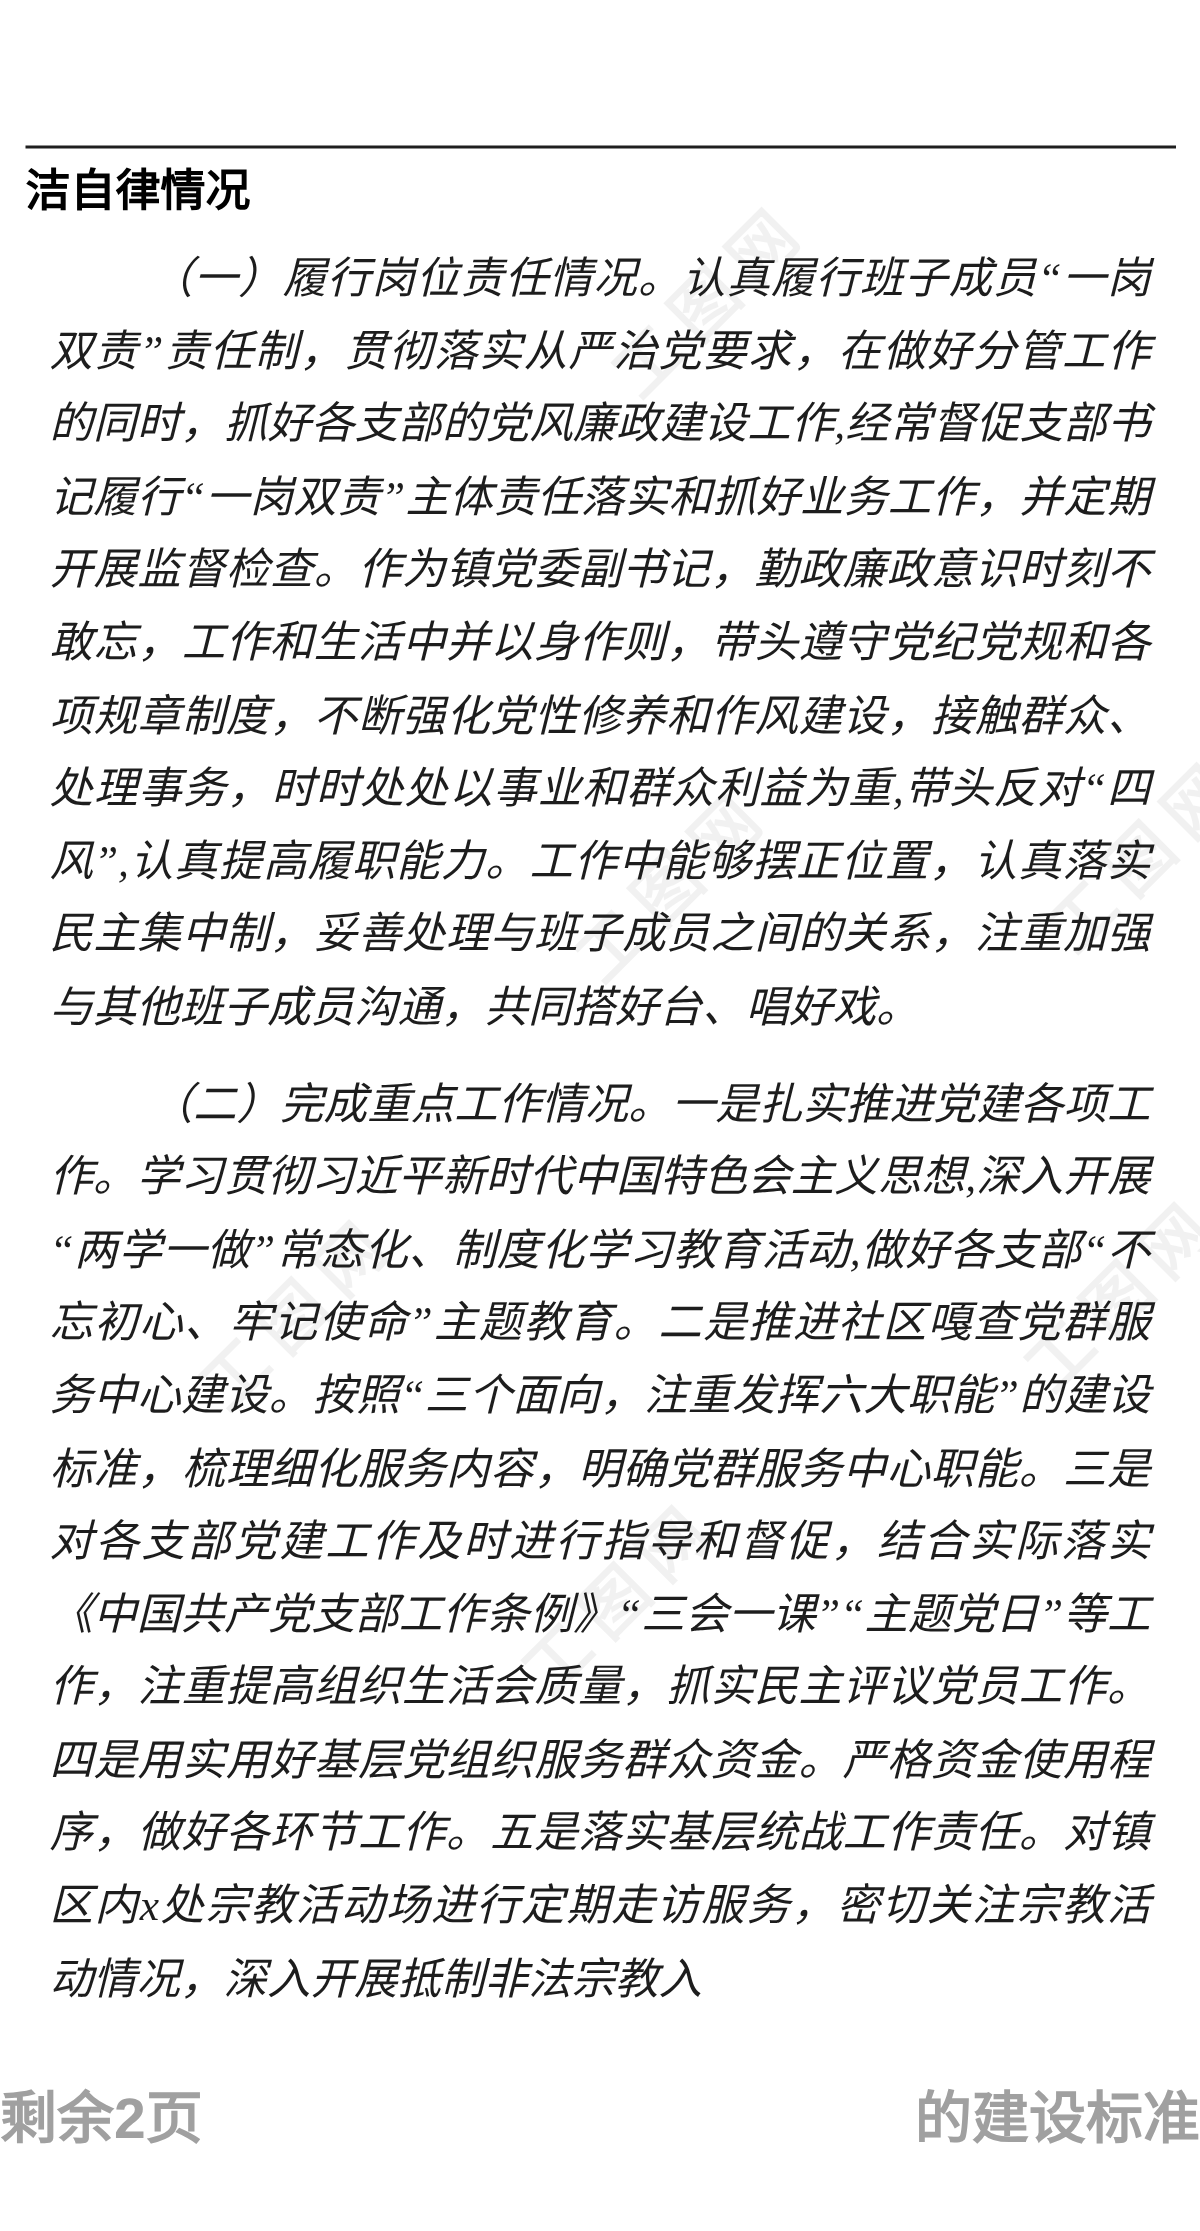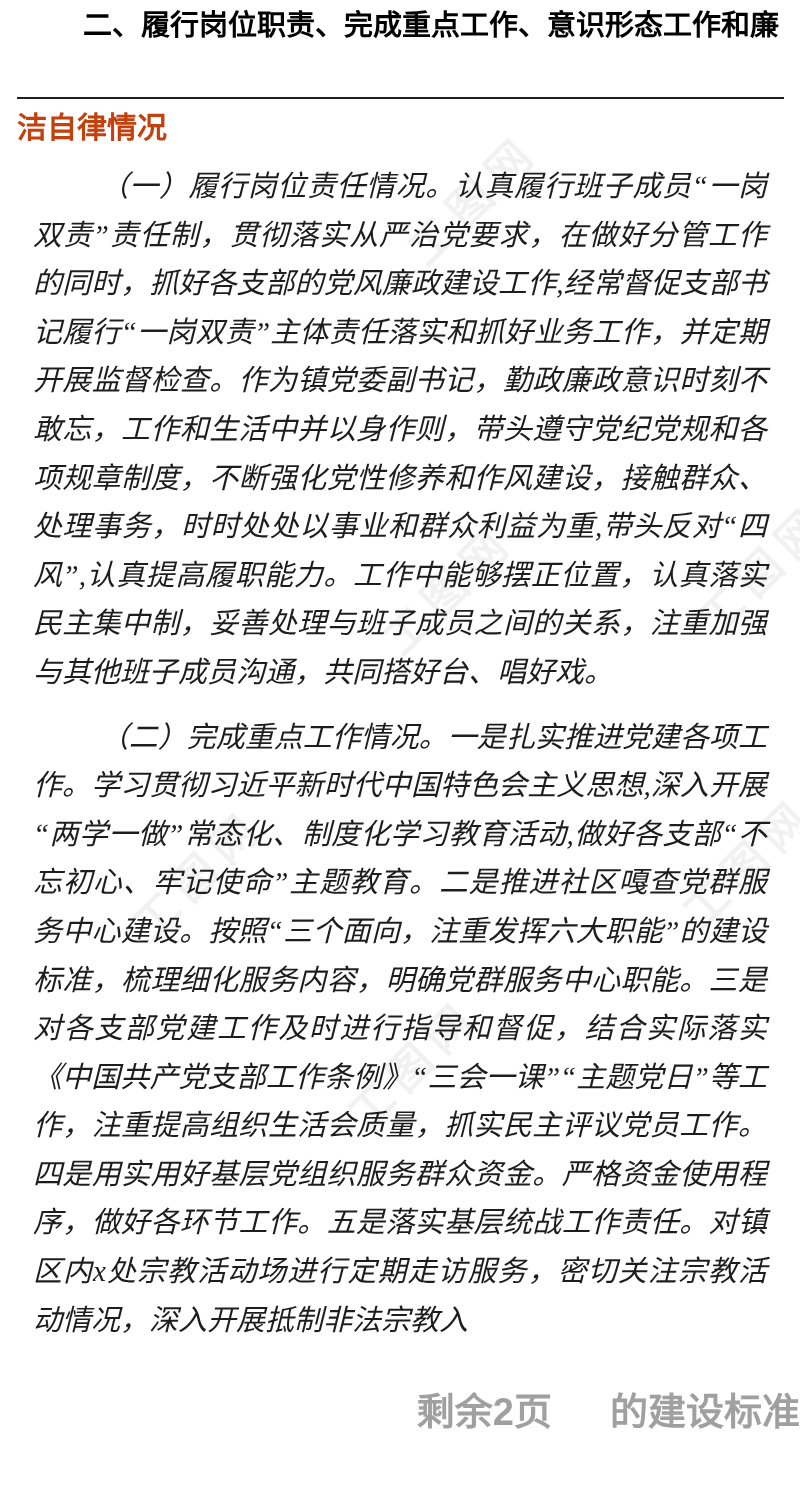--- a/index.html
+++ b/index.html
@@ -50,21 +50,21 @@
     background: #1f1f1f;
   }
   .title-line2 {
     position: absolute;
     top: 108px;
     left: 17px;
     font-family: "Liberation Sans", "DejaVu Sans", sans-serif;
     font-weight: bold;
     font-size: 30px;
     line-height: 40px;
-    color: #c2410c;
+    color: #000000;
     white-space: nowrap;
   }
   
   .body-text {
     position: absolute;
     top: 146px;
     left: 17px;
     width: 766px;
     font-size: 29px;
     line-height: 48.6px;
@@ -78,21 +78,21 @@
     text-indent: 2.3em;
     font-style: italic;
   }
   
   .preview-footer {
     position: absolute;
     top: 1381px;
     left: 0;
     width: 800px;
     display: flex;
-    justify-content: flex-end;
+    justify-content: space-between;
     align-items: baseline;
     gap: 58px;
     font-family: "Liberation Sans", "DejaVu Sans", sans-serif;
     font-weight: bold;
     font-size: 38px;
     color: #a0a0a0;
     white-space: nowrap;
   }
 </style>
 </head>
@@ -100,21 +100,20 @@
 
 <div class="page">
 
   <div class="watermark" style="left:390px; top:165px;">工图网</div>
   <div class="watermark" style="left:365px; top:555px;">工图网</div>
   <div class="watermark" style="left:680px; top:535px;">工图网</div>
   <div class="watermark" style="left:115px; top:840px;">工图网</div>
   <div class="watermark" style="left:665px; top:828px;">工图网</div>
   <div class="watermark" style="left:330px; top:1030px;">工图网</div>
 
-  <div class="title-line1">二、履行岗位职责、完成重点工作、意识形态工作和廉</div>
 
   <div class="page-break-rule"></div>
 
   <div class="title-line2">洁自律情况</div>
 
   <div class="body-text">
     <p>（一）履行岗位责任情况。认真履行班子成员“一岗双责”责任制，贯彻落实从严治党要求，在做好分管工作的同时，抓好各支部的党风廉政建设工作,经常督促支部书记履行“一岗双责”主体责任落实和抓好业务工作，并定期开展监督检查。作为镇党委副书记，勤政廉政意识时刻不敢忘，工作和生活中并以身作则，带头遵守党纪党规和各项规章制度，不断强化党性修养和作风建设，接触群众、处理事务，时时处处以事业和群众利益为重,带头反对“四风”,认真提高履职能力。工作中能够摆正位置，认真落实民主集中制，妥善处理与班子成员之间的关系，注重加强与其他班子成员沟通，共同搭好台、唱好戏。</p>
     <p>（二）完成重点工作情况。一是扎实推进党建各项工作。学习贯彻习近平新时代中国特色会主义思想,深入开展“两学一做”常态化、制度化学习教育活动,做好各支部“不忘初心、牢记使命”主题教育。二是推进社区嘎查党群服务中心建设。按照“三个面向，注重发挥六大职能”的建设标准，梳理细化服务内容，明确党群服务中心职能。三是对各支部党建工作及时进行指导和督促，结合实际落实《中国共产党支部工作条例》“三会一课”“主题党日”等工作，注重提高组织生活会质量，抓实民主评议党员工作。四是用实用好基层党组织服务群众资金。严格资金使用程序，做好各环节工作。五是落实基层统战工作责任。对镇区内x处宗教活动场进行定期走访服务，密切关注宗教活动情况，深入开展抵制非法宗教入</p>
   </div>
 

